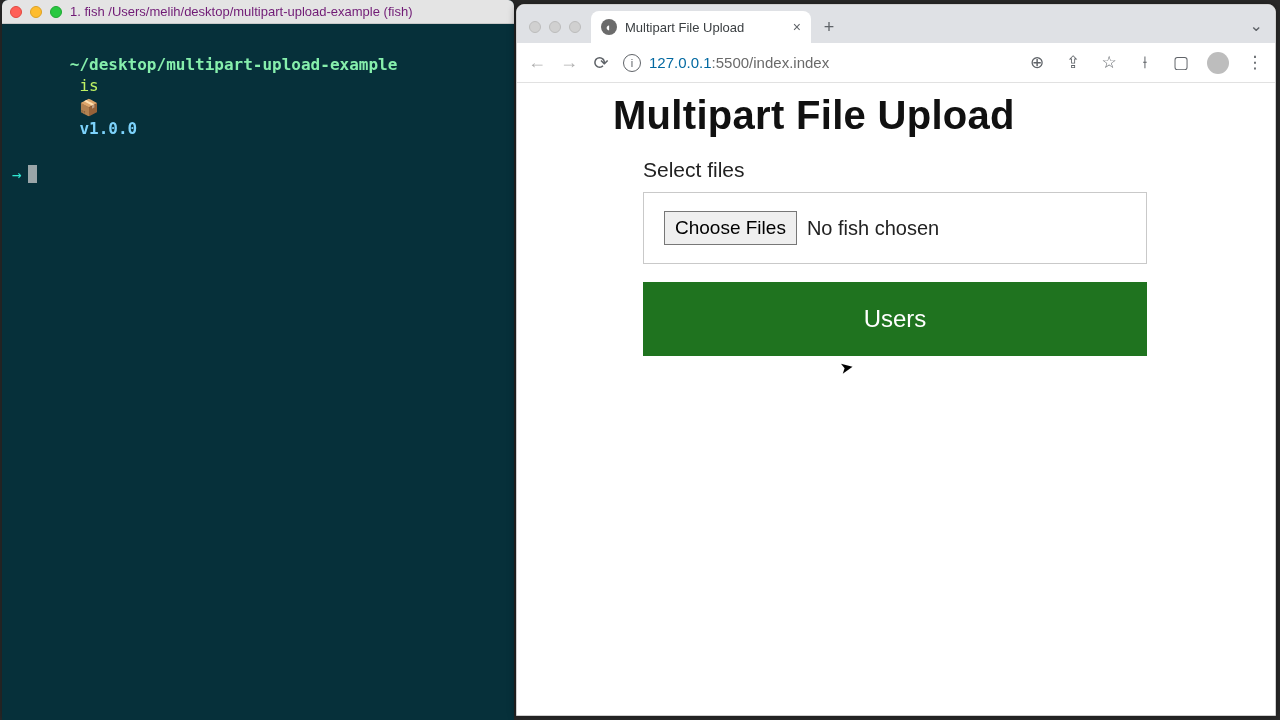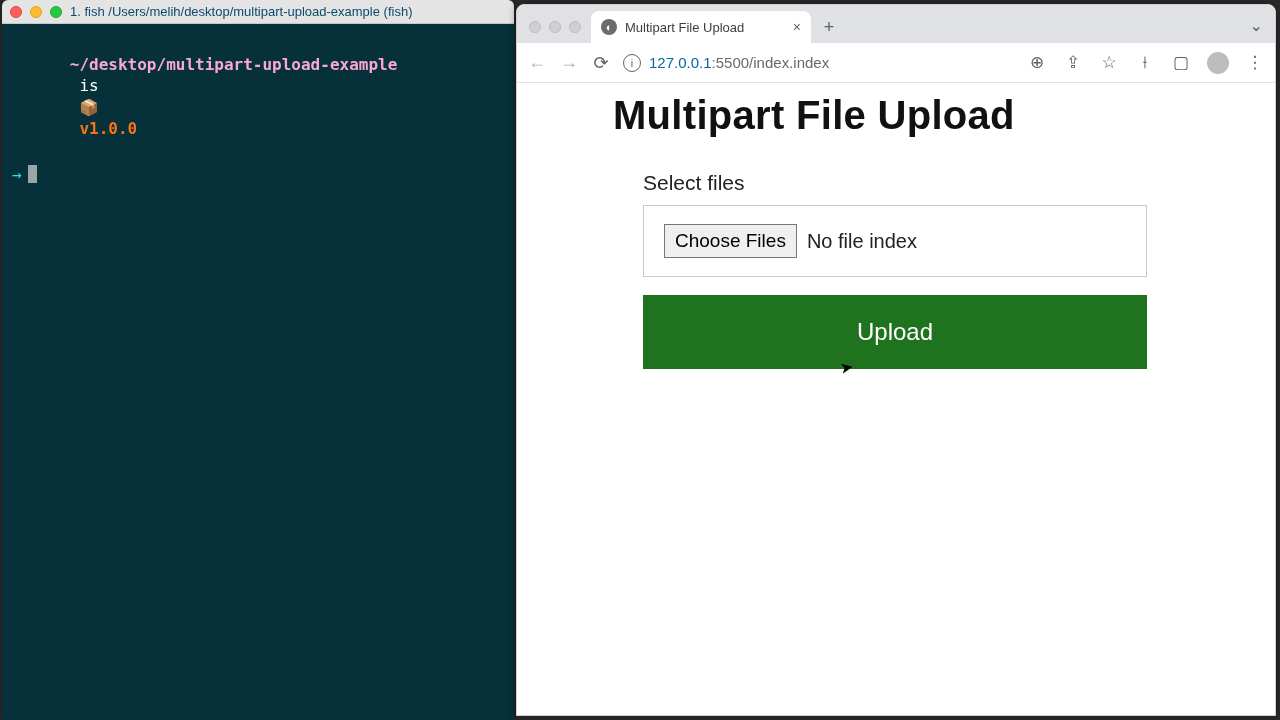--- a/index.html
+++ b/index.html
@@ -29,35 +29,35 @@
     padding: 0 8px;
     gap: 8px;
     border-bottom: 1px solid #c8c8c8;
   }
   .traffic-lights { display: flex; gap: 8px; align-items: center; }
   .tl { width: 12px; height: 12px; border-radius: 50%; }
   .tl.red { background: #ff5f57; border: .5px solid #e1483f; }
   .tl.yellow { background: #febc2e; border: .5px solid #dba124; }
   .tl.green { background: #28c840; border: .5px solid #1ea732; }
   .term-title {
-    font-size: 13px; color: #0c4a6e;
+    font-size: 13px; color: #701a75;
     white-space: nowrap; overflow: hidden; text-overflow: ellipsis; text-align: center;
   }
   .term-body {
     padding: 8px 10px;
     font-family: "Menlo","Monaco","Consolas",monospace;
     font-size: 16px;
     line-height: 1.35;
     color: #cfd8dc;
   }
   .term-line1 { white-space: pre; }
-  .term-path { color: #f9a8d4; font-weight: bold; }
-  .term-is   { color: #ffffff; }
+  .term-path { color: #86efac; font-weight: bold; }
+  .term-is   { color: #bef264; }
   .term-box  { color: #d9a24a; }
-  .term-ver  { color: #f97316; font-weight: bold; }
+  .term-ver  { color: #7dd3fc; font-weight: bold; }
   .term-prompt-row { display: flex; align-items: center; gap: 6px; margin-top: 2px;}
   .term-arrow { color: #2fe6d0; }
   .term-cursor {
     display: inline-block;
     width: 9px; height: 18px;
     background: #9aa5a8;
   }
 
   
   .browser-window {
@@ -145,21 +145,21 @@
 
   
   .page {
     flex:1; background:#ffffff; padding: 6px 16px 0 96px;
   }
   .page h1 {
     font-size: 40px; font-weight: 800; color:#111;
     letter-spacing:.3px;
     margin-top: 4px;
   }
-  .form-area { margin: 33px 0 0 30px; width: 504px;}
+  .form-area { margin: 20px 0 0 30px; width: 504px;}
   .form-label { font-size: 21px; color:#222; margin-bottom: 10px;}
   .file-box {
     border: 1px solid #c9c9c9;
     padding: 18px 20px;
     display:flex; align-items:center; gap:10px;
   }
   .choose-btn {
     border:1px solid #777;
     background:#efefef;
     padding: 5px 10px;
@@ -252,20 +252,20 @@
     </div>
   </div>
 
   <div class="page">
     <h1>Multipart File Upload</h1>
 
     <div class="form-area">
       <div class="form-label">Select files</div>
       <div class="file-box">
         <button class="choose-btn">Choose Files</button>
-        <span class="no-file">No file index</span>
+        <span class="no-file">No fish chosen</span>
       </div>
-      <button class="upload-btn">Upload</button>
+      <button class="upload-btn">Users</button>
     </div>
   </div>
 </div>
 
 <div class="cursor-arrow">➤</div>
 
 </body></html>

